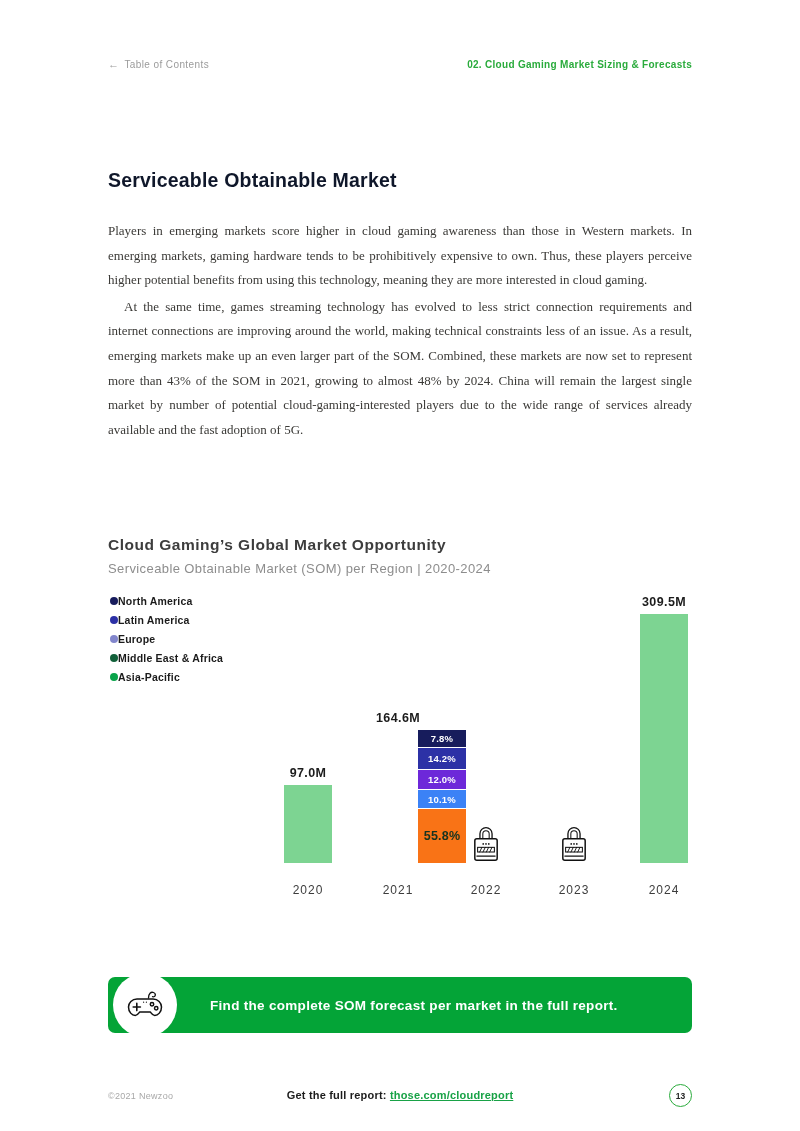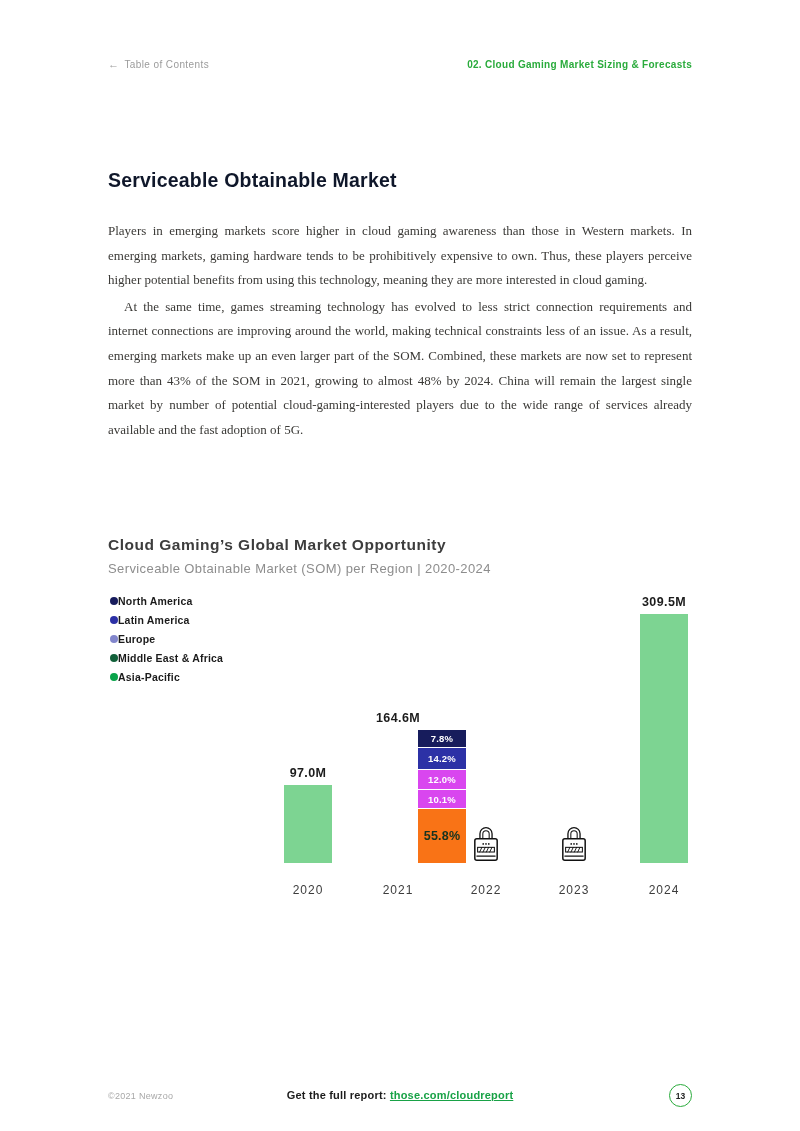--- a/index.html
+++ b/index.html
@@ -122,24 +122,24 @@
         </div>
         <div class="chart-col" style="left: 246px;">
           <div class="year-label">2021</div>
           <div class="bar stacked" style="height: 133px;">
             <div class="seg" style="flex-grow: 7.8; background: rgb(23, 28, 92);">
               <span class="seg-label" style="color: rgb(255, 255, 255);">7.8%</span>
             </div>
             <div class="seg" style="flex-grow: 14.2; background: rgb(44, 49, 166);">
               <span class="seg-label" style="color: rgb(255, 255, 255);">14.2%</span>
             </div>
-            <div class="seg" style="flex-grow: 12; background: #d946ef;">
+            <div class="seg" style="flex-grow: 12; background: #6d28d9;">
               <span class="seg-label" style="color: rgb(255, 255, 255);">12.0%</span>
             </div>
-            <div class="seg" style="flex-grow: 10.1; background: #d946ef;">
+            <div class="seg" style="flex-grow: 10.1; background: #3b82f6;">
               <span class="seg-label" style="color: rgb(255, 255, 255);">10.1%</span>
             </div>
             <div class="seg" style="flex-grow: 55.8; background: #f97316;">
               <span class="seg-label big" style="color: rgb(21, 51, 31);">55.8%</span>
             </div>
           </div>
           <div class="total-label" style="bottom: 172px;">164.6M</div>
         </div>
         <div class="chart-col" style="left: 334px;">
           <div class="year-label">2022</div>
@@ -174,20 +174,34 @@
 </div>
         </div>
         <div class="chart-col" style="left: 512px;">
           <div class="year-label">2024</div>
           <div class="bar" style="height: 249px; background: rgb(125, 212, 146);"></div>
           <div class="total-label" style="bottom: 288px;">309.5M</div>
         </div>
       </div>
   </section>
 
+  <div class="banner">
+    <div class="banner-circle">
+      <svg viewBox="0 0 40 34" width="40" height="34" fill="none" stroke="#111" stroke-width="1.5" stroke-linecap="round" stroke-linejoin="round">
+        <path d="M23.5 10 C23.5 5.5 26 3.5 28.5 4.5 C31.5 5.7 30.5 9.5 27.5 8.7" stroke-width="1.3"></path>
+        <path d="M12 11 h16 c5 0 8.5 3.8 8.5 8 c0 5-3.5 8.5-6.8 8.5 c-2.3 0-3.4-2.2-4.4-3.5 h-10.6 c-1 1.3-2.1 3.5-4.4 3.5 c-3.3 0-6.8-3.5-6.8-8.5 c0-4.2 3.5-8 8.5-8 z" fill="#fff"></path>
+        <path d="M8.2 19 h7.2 M11.8 15.4 v7.2" stroke-width="1.6"></path>
+        <circle cx="27" cy="16.2" r="1.7"></circle>
+        <circle cx="31.2" cy="20.2" r="1.7"></circle>
+        <circle cx="18.6" cy="14.2" r="0.6" fill="#111" stroke="none"></circle>
+        <circle cx="21.4" cy="14.2" r="0.6" fill="#111" stroke="none"></circle>
+      </svg>
+    </div>
+    <div class="banner-text">Find the complete SOM forecast per market in the full report.</div>
+  </div>
 
   <footer class="footer">
     <div class="copyright">©2021 Newzoo</div>
     <div class="footer-cta">
       <span>Get the full report: </span><a>those.com/cloudreport</a>
     </div>
     <div class="page-circle">
       <span>13</span>
     </div>
   </footer>

